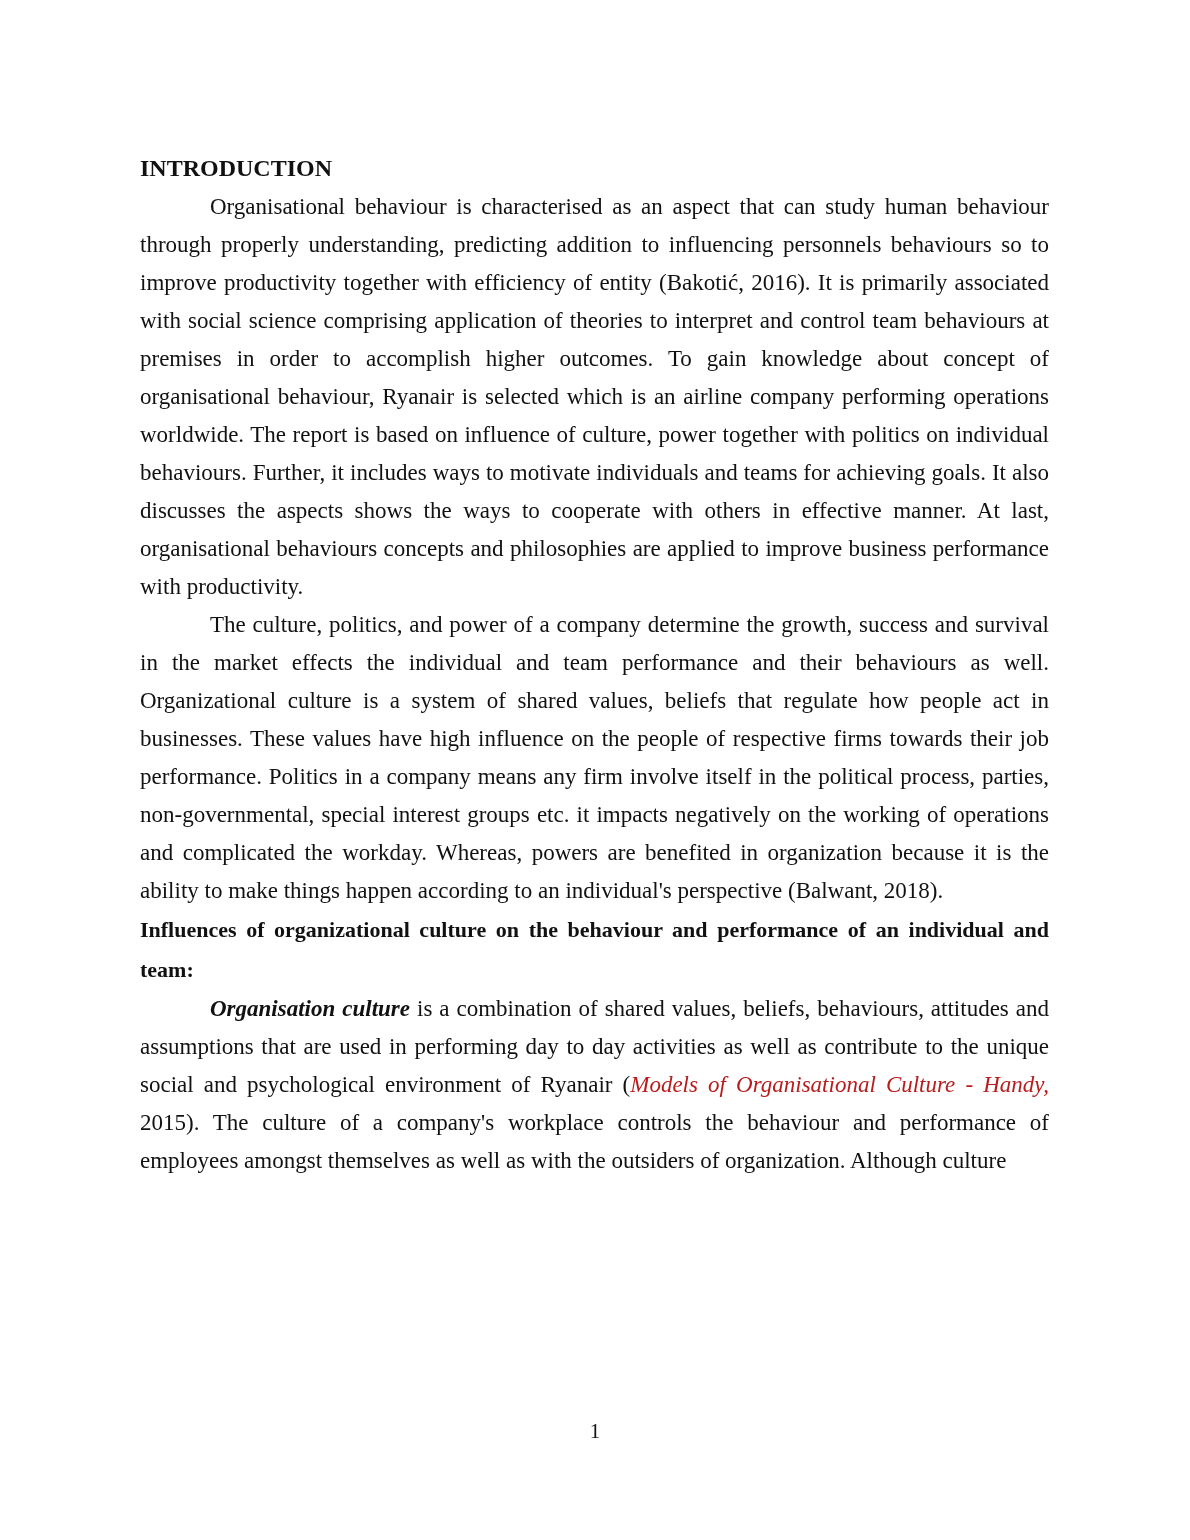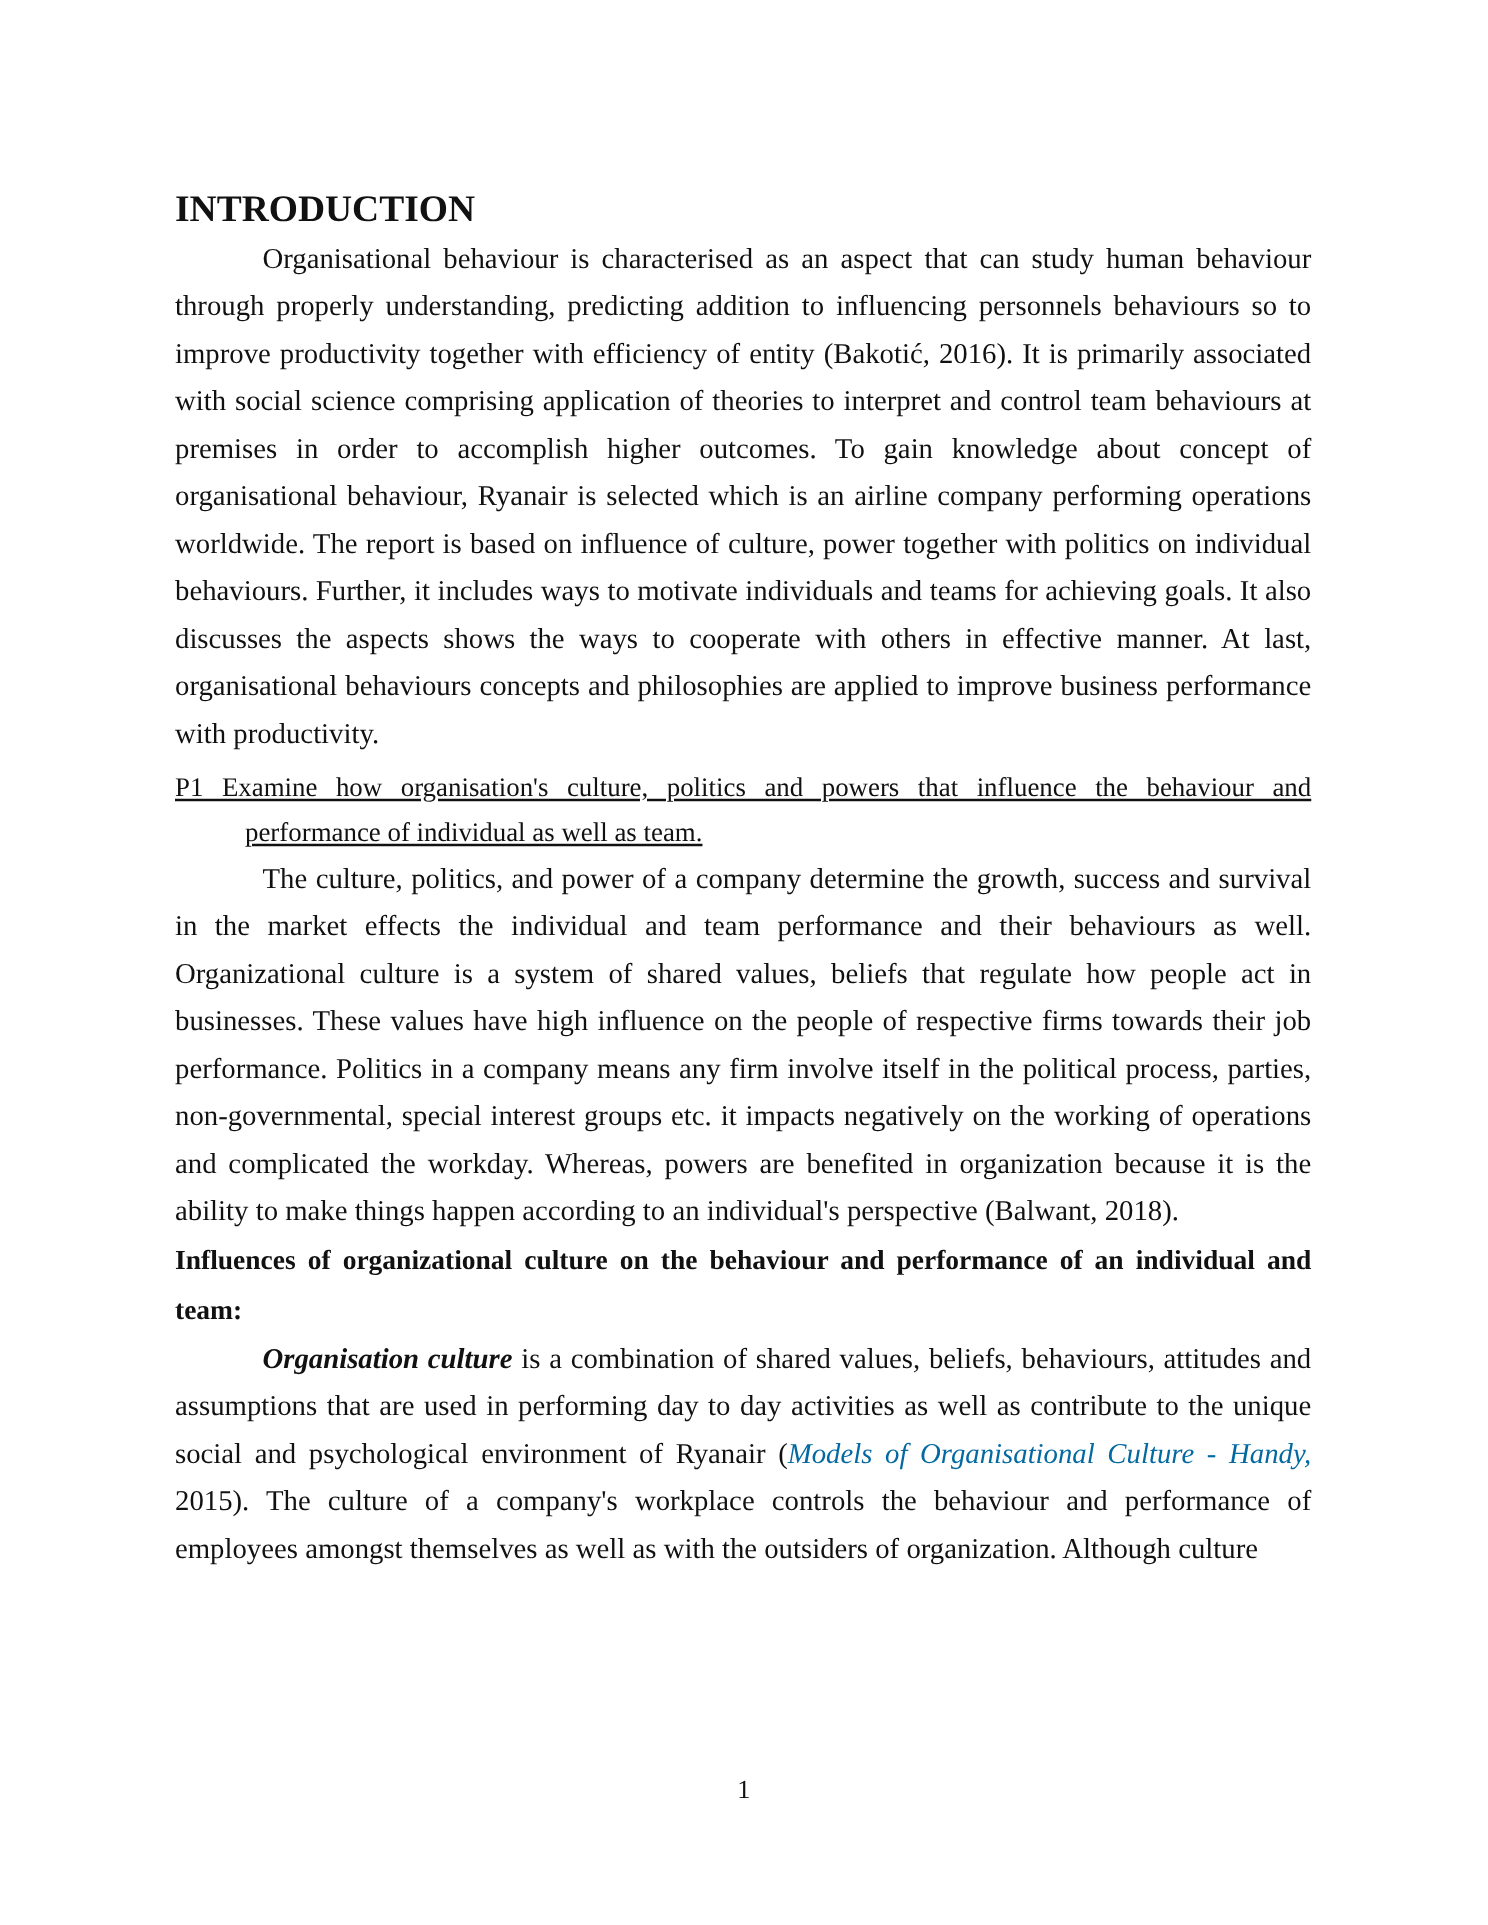--- a/index.html
+++ b/index.html
@@ -6,50 +6,49 @@
   body { width: 1190px; height: 1540px; position: relative; overflow: hidden; }
   .page {
     position: absolute; left: 0; top: 0; width: 1190px; height: 1540px;
     background: #ffffff; color: #111111;
     font-family: "Liberation Serif", "DejaVu Serif", serif;
   }
   .content {
     position: absolute; left: 140px; top: 148px; width: 909px;
   }
   h1.heading {
-    font-size: 30px; font-weight: bold; margin: 0; line-height: 40px; height: 40px;
+    font-size: 24px; font-weight: bold; margin: 0; line-height: 40px; height: 40px;
   }
   h1.task { margin-top: 10px; }
   p.body {
     margin: 0; font-size: 23px; line-height: 38px; text-align: justify;
     text-indent: 70px;
   }
   p.subhead {
     margin: 6px 0 0 0; font-size: 21.5px; line-height: 36px; text-align: justify;
     text-decoration: underline; padding-left: 56px; text-indent: -56px;
     text-align-last: left;
   }
   p.boldhead {
     margin: 0; font-size: 22px; line-height: 40.2px; text-align: justify; font-weight: bold;
   }
-  .cite { font-style: italic; color: #0369a1; font-family: Liberation Serif, serif; }
+  .cite { font-style: italic; color: #b91c1c; font-family: Liberation Serif, serif; }
   .term { font-weight: bold; font-style: italic; }
   .pagenum {
     position: absolute; left: 0; width: 1190px; top: 1418px; text-align: center;
     font-size: 21px; line-height: 26px;
   }
 </style>
 </head>
 <body>
 
 <div class="page">
   <div class="content">
     <h1 class="heading">INTRODUCTION</h1>
     <p class="body">Organisational behaviour is characterised as an aspect that can study human behaviour through properly understanding, predicting addition to influencing personnels behaviours so to improve productivity together with efficiency of entity (Bakotić, 2016). It is primarily associated with social science comprising application of theories to interpret and control team behaviours at premises in order to accomplish higher outcomes. To gain knowledge about concept of organisational behaviour, Ryanair is selected which is an airline company performing operations worldwide. The report is based on influence of culture, power together with politics on individual behaviours. Further, it includes ways to motivate individuals and teams for achieving goals. It also discusses the aspects shows the ways to cooperate with others in effective manner. At last, organisational behaviours concepts and philosophies are applied to improve business performance with productivity.</p>
 
-    <p class="subhead">P1 Examine how organisation's culture, politics and powers that influence the behaviour and performance of individual as well as team.</p>
     <p class="body">The culture, politics, and power of a company determine the growth, success and survival in the market effects the individual and team performance and their behaviours as well. Organizational culture is a system of shared values, beliefs that regulate how people act in businesses. These values have high influence on the people of respective firms towards their job performance. Politics in a company means any firm involve itself in the political process, parties, non-governmental, special interest groups etc. it impacts negatively on the working of operations and complicated the workday. Whereas, powers are benefited in organization because it is the ability to make things happen according to an individual's perspective (Balwant, 2018).</p>
 
     <p class="boldhead">Influences of organizational culture on the behaviour and performance of an individual and team:</p>
     <p class="body"><span class="term">Organisation culture</span><span> is a combination of shared values, beliefs, behaviours, attitudes and assumptions that are used in performing day to day activities as well as contribute to the unique social and psychological environment of Ryanair (</span><span class="cite">Models of Organisational Culture - Handy,</span><span> 2015). The culture of a company's workplace controls the behaviour and performance of employees amongst themselves as well as with the outsiders of organization. Although culture</span></p>
   </div>
   <div class="pagenum">1</div>
 </div>
 
 </body></html>

